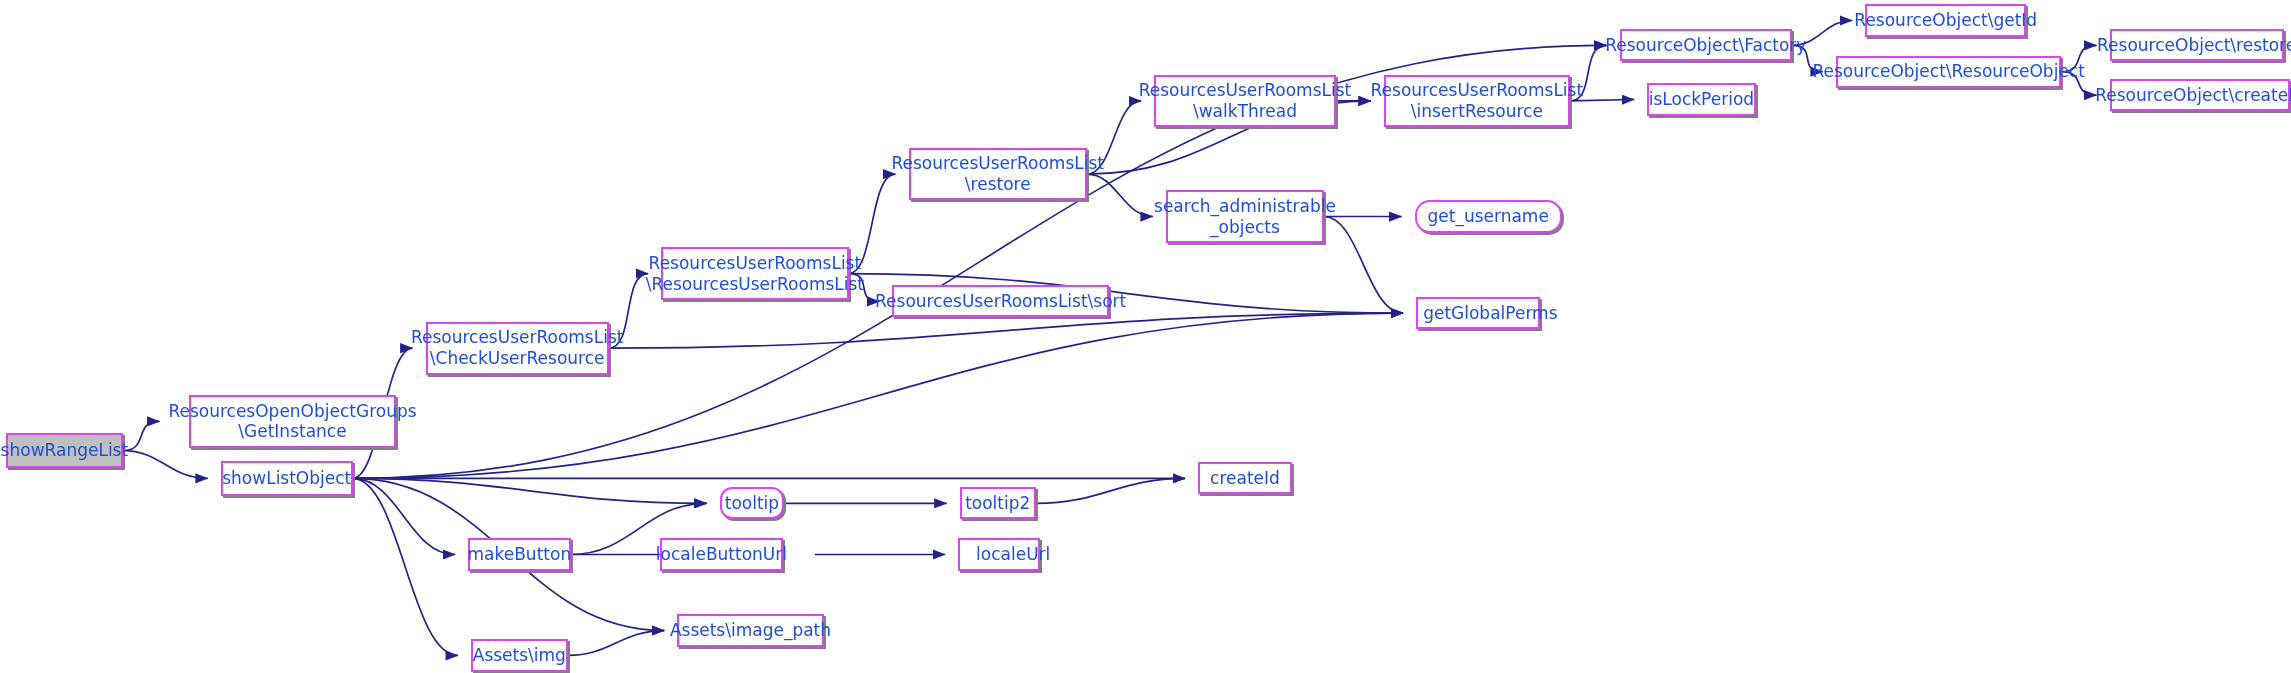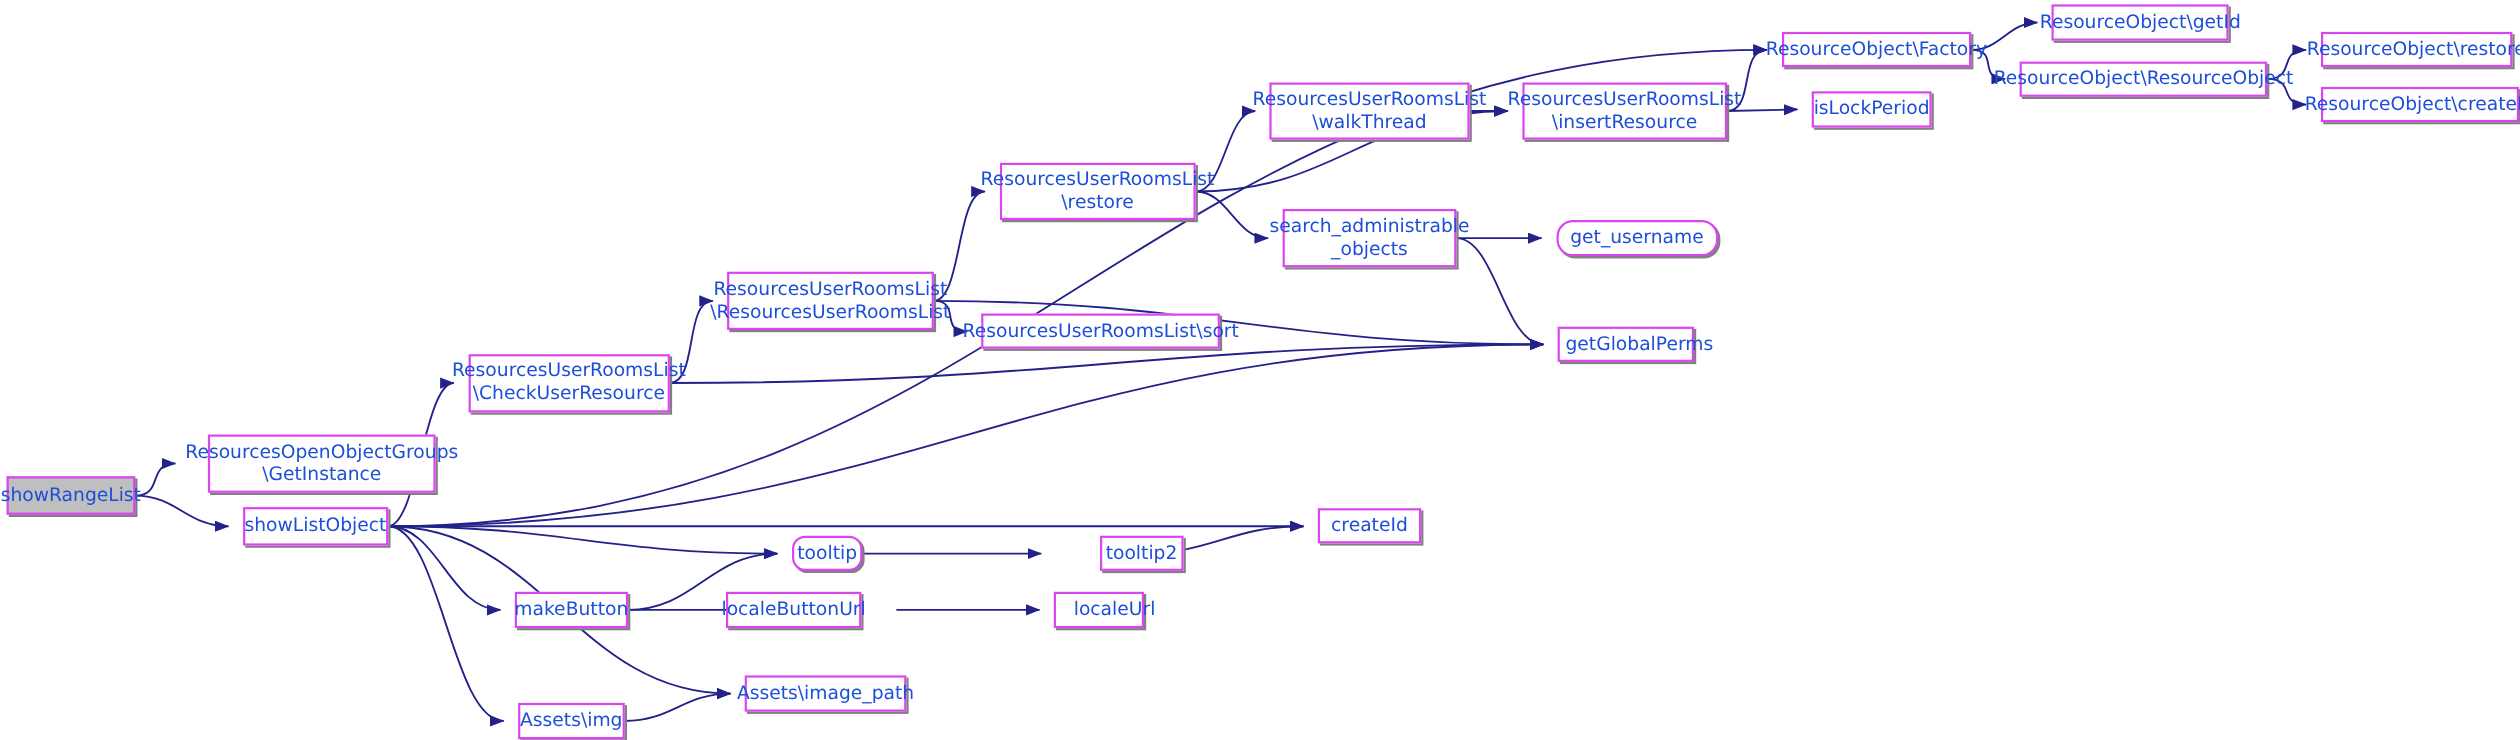--- a/index.html
+++ b/index.html
@@ -115,20 +115,20 @@
 _objects</span></div>
       <div class="node" style="left: 1414.69px; top: 200.437px; width: 147px; height: 32.187px; border-radius: 15px;"><span class="nlabel">get_username</span></div>
       <div class="node" style="left: 1416.15px; top: 296.998px; width: 124.352px; height: 32.187px; padding-left: 24px;"><span class="nlabel">getGlobalPerms</span></div>
       <div class="node" style="left: 1619.5px; top: 29.2609px; width: 172.63px; height: 32.187px;"><span class="nlabel">ResourceObject\Factory</span></div>
       <div class="node" style="left: 1865.28px; top: 4.38913px; width: 160.926px; height: 32.187px;"><span class="nlabel">ResourceObject\getId</span></div>
       <div class="node" style="left: 1836.02px; top: 55.5957px; width: 225.296px; height: 32.187px;"><span class="nlabel">ResourceObject\ResourceObject</span></div>
       <div class="node" style="left: 2109.59px; top: 29.2609px; width: 174.093px; height: 32.187px;"><span class="nlabel">ResourceObject\restore</span></div>
       <div class="node" style="left: 2109.59px; top: 79.0043px; width: 179.944px; height: 32.187px;"><span class="nlabel">ResourceObject\createId</span></div>
       <div class="node" style="left: 1198.17px; top: 462.322px; width: 93.6296px; height: 32.187px;"><span class="nlabel">createId</span></div>
       <div class="node" style="left: 719.778px; top: 487.193px; width: 64.3704px; height: 32.187px; border-radius: 12px;"><span class="nlabel">tooltip</span></div>
-      <div class="node" style="left: 959.704px; top: 487.193px; width: 76.0741px; height: 32.187px; margin-left: 40px;"><span class="nlabel">tooltip2</span></div>
+      <div class="node" style="left: 959.704px; top: 487.193px; width: 76.0741px; height: 32.187px;"><span class="nlabel">tooltip2</span></div>
       <div class="node" style="left: 468.148px; top: 538.4px; width: 102.407px; height: 32.187px;"><span class="nlabel">makeButton</span></div>
       <div class="node" style="left: 660px; top: 538.4px; width: 122.889px; height: 32.187px;"><span class="nlabel">localeButtonUrl</span></div>
       <div class="node" style="left: 958.241px; top: 538.4px; width: 81.9259px; height: 32.187px; padding-left: 28px;"><span class="nlabel">localeUrl</span></div>
       <div class="node" style="left: 677.352px; top: 614.478px; width: 146.296px; height: 32.187px;"><span class="nlabel">Assets\image_path</span></div>
       <div class="node" style="left: 471.074px; top: 639.35px; width: 96.5556px; height: 32.187px;"><span class="nlabel">Assets\img</span></div>
     </div>
 </div>
 
 </body></html>

